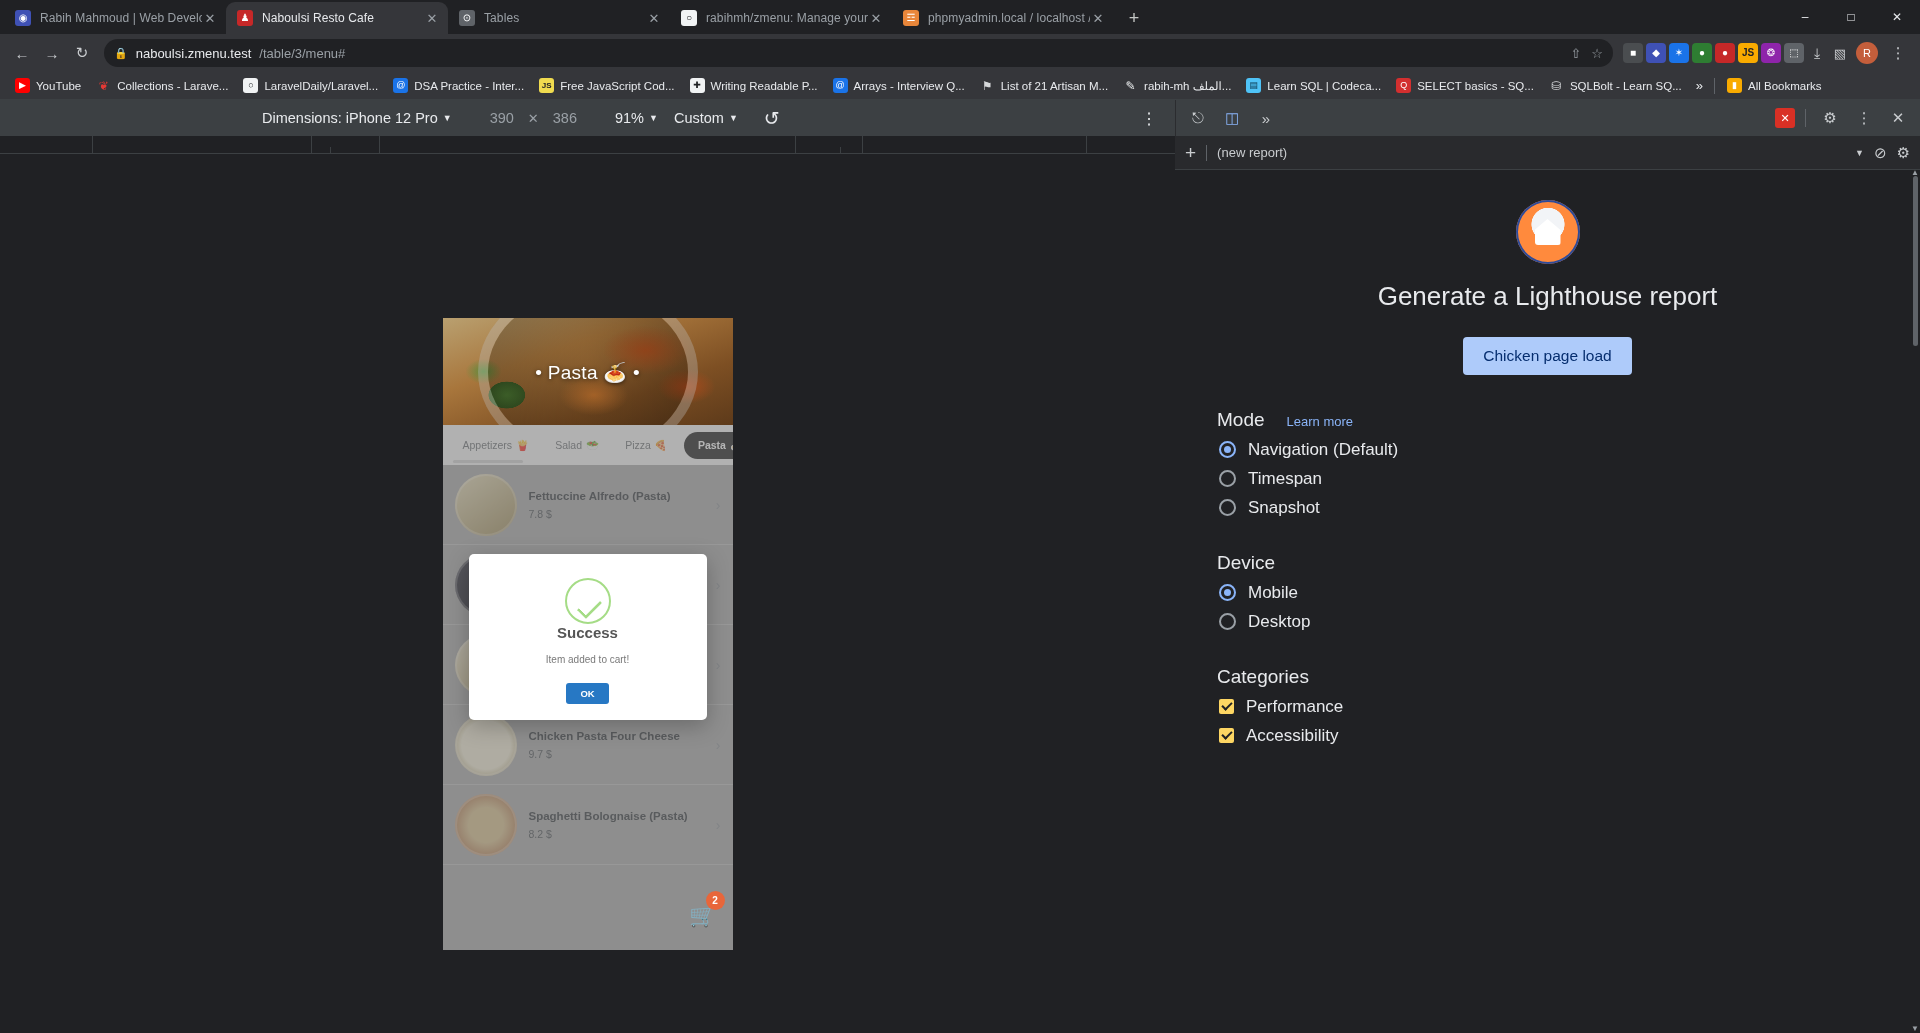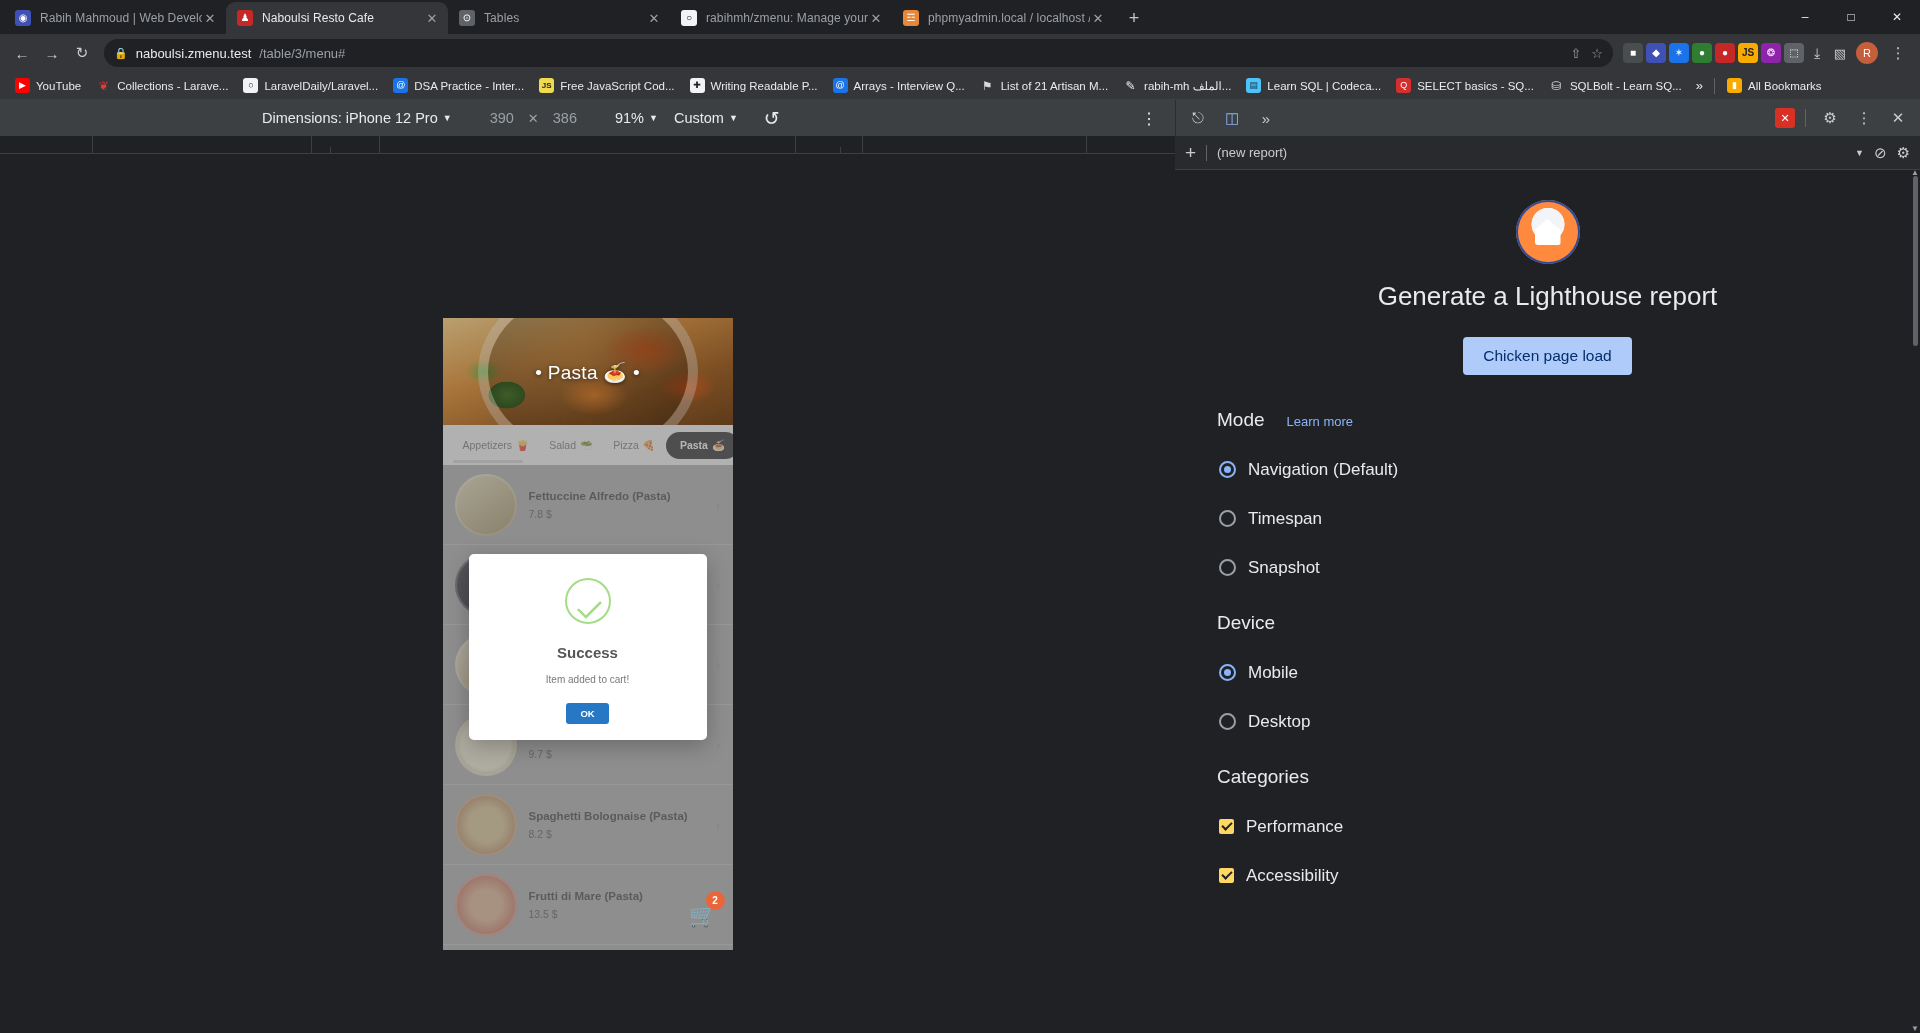--- a/index.html
+++ b/index.html
@@ -143,21 +143,21 @@
     background: radial-gradient(circle at 50% 45%, rgba(0,0,0,.12), rgba(0,0,0,.3));
     box-shadow: 0 0 0 10px rgba(190,190,190,.35);
   }
   #hero .hero-title {
     position: absolute; left: 0; right: 0; top: 50%; transform: translateY(-50%);
     text-align: center; color: #fff; font-size: 19px; font-weight: 400;
     text-shadow: 0 1px 4px rgba(0,0,0,.55); letter-spacing: .3px;
   }
   #catbar {
     background: #f6f6f6; height: 40px; display: flex; align-items: center;
-    padding: 16px 10px; position: relative; overflow: hidden;
+    padding: 16px 10px; gap: 6px; position: relative; overflow: hidden;
   }
   .chip {
     font-size: 10.5px; color: #6b6f73; padding: 6px 10px; border-radius: 14px;
     white-space: nowrap; display: flex; align-items: center; gap: 4px;
   }
   .chip.active { background: #1b1b1b; color: #fff; font-weight: 700; padding: 7px 14px; }
   #catbar .scrollhint {
     position: absolute; bottom: 2px; left: 10px; width: 70px; height: 3px;
     background: #d4d4d4; border-radius: 2px;
   }
@@ -188,21 +188,21 @@
   }
   #modal .ok-circle {
     width: 46px; height: 46px; border-radius: 50%; border: 2px solid #a5dc86;
     margin: 2px auto 0; position: relative;
   }
   #modal .ok-circle::after {
     content: ""; position: absolute; left: 11px; top: 20px; width: 20px; height: 10px;
     border-left: 3px solid #a5dc86; border-bottom: 3px solid #a5dc86;
     transform: rotate(-45deg); border-radius: 1px;
   }
-  #modal .m-title { font-size: 15px; font-weight: 700; color: #555; margin-top: 20px; }
+  #modal .m-title { font-size: 15px; font-weight: 700; color: #555; }
   #modal .m-text { font-size: 10px; color: #797979; margin-top: 13px; }
   #modal .m-ok {
     margin: 18px auto 0; display: block; background: #2778c4; color: #fff;
     border: none; border-radius: 3px; padding: 5px 14px; font-size: 9.5px;
     font-weight: 700; font-family: "Liberation Sans", sans-serif;
   }
   #cartfab {
     position: absolute; right: 12px; bottom: 17px; z-index: 7;
     width: 34px; height: 34px; display: flex; align-items: center; justify-content: center;
     font-size: 22px; color: #2a2a2a;
@@ -261,21 +261,21 @@
   }
   #lh-analyze {
     display: block; margin: 24px auto 0; background: #aecbfa; color: #062e6f;
     border: none; border-radius: 4px; padding: 10px 20px; font-size: 15.5px;
     font-family: "Liberation Sans", sans-serif;
   }
   .lh-sec { padding: 0 42px; margin-top: 34px; }
   .lh-sec-h { display: flex; align-items: baseline; gap: 22px; }
   .lh-sec-title { font-size: 19px; color: #e8eaed; font-weight: 400; }
   .lh-learn { font-size: 13px; color: #8ab4f8; }
-  .lh-opt { display: flex; align-items: center; gap: 12px; margin-top: 29px; padding-left: 2px; }
+  .lh-opt { display: flex; align-items: center; gap: 12px; margin-top: 9px; padding-left: 2px; }
   .radio { width: 17px; height: 17px; border-radius: 50%; border: 2px solid #9aa0a6; flex-shrink: 0; }
   .radio.on { border-color: #8ab4f8; position: relative; }
   .radio.on::after {
     content: ""; position: absolute; left: 3px; top: 3px; width: 7px; height: 7px;
     border-radius: 50%; background: #8ab4f8;
   }
   .opt-label { font-size: 17px; color: #e8eaed; }
   .chk {
     width: 15px; height: 15px; border-radius: 2px; background: #fdd663; flex-shrink: 0;
     position: relative;
@@ -507,28 +507,20 @@
               <div class="mchev">›</div>
             </div>
             <div class="mitem">
               <div class="mthumb" style="background:radial-gradient(circle at 50% 50%,#d9c08d 40%,#9c4f2a 100%)"></div>
               <div class="mtext">
                 <div class="mname">Spaghetti Bolognaise (Pasta)</div>
                 <div class="mprice">8.2 $</div>
               </div>
               <div class="mchev">›</div>
             </div>
-            <div class="mitem">
-              <div class="mthumb" style="background:radial-gradient(circle at 50% 50%,#e0b08a 35%,#b0392a 100%)"></div>
-              <div class="mtext">
-                <div class="mname">Frutti di Mare (Pasta)</div>
-                <div class="mprice">13.5 $</div>
-              </div>
-              <div class="mchev">›</div>
-            </div>
           </div>
 
           <div id="dim"></div>
 
           <div id="modal">
             <div class="ok-circle"></div>
             <div class="m-title">Success</div>
             <div class="m-text">Item added to cart!</div>
             <button class="m-ok">OK</button>
           </div>

